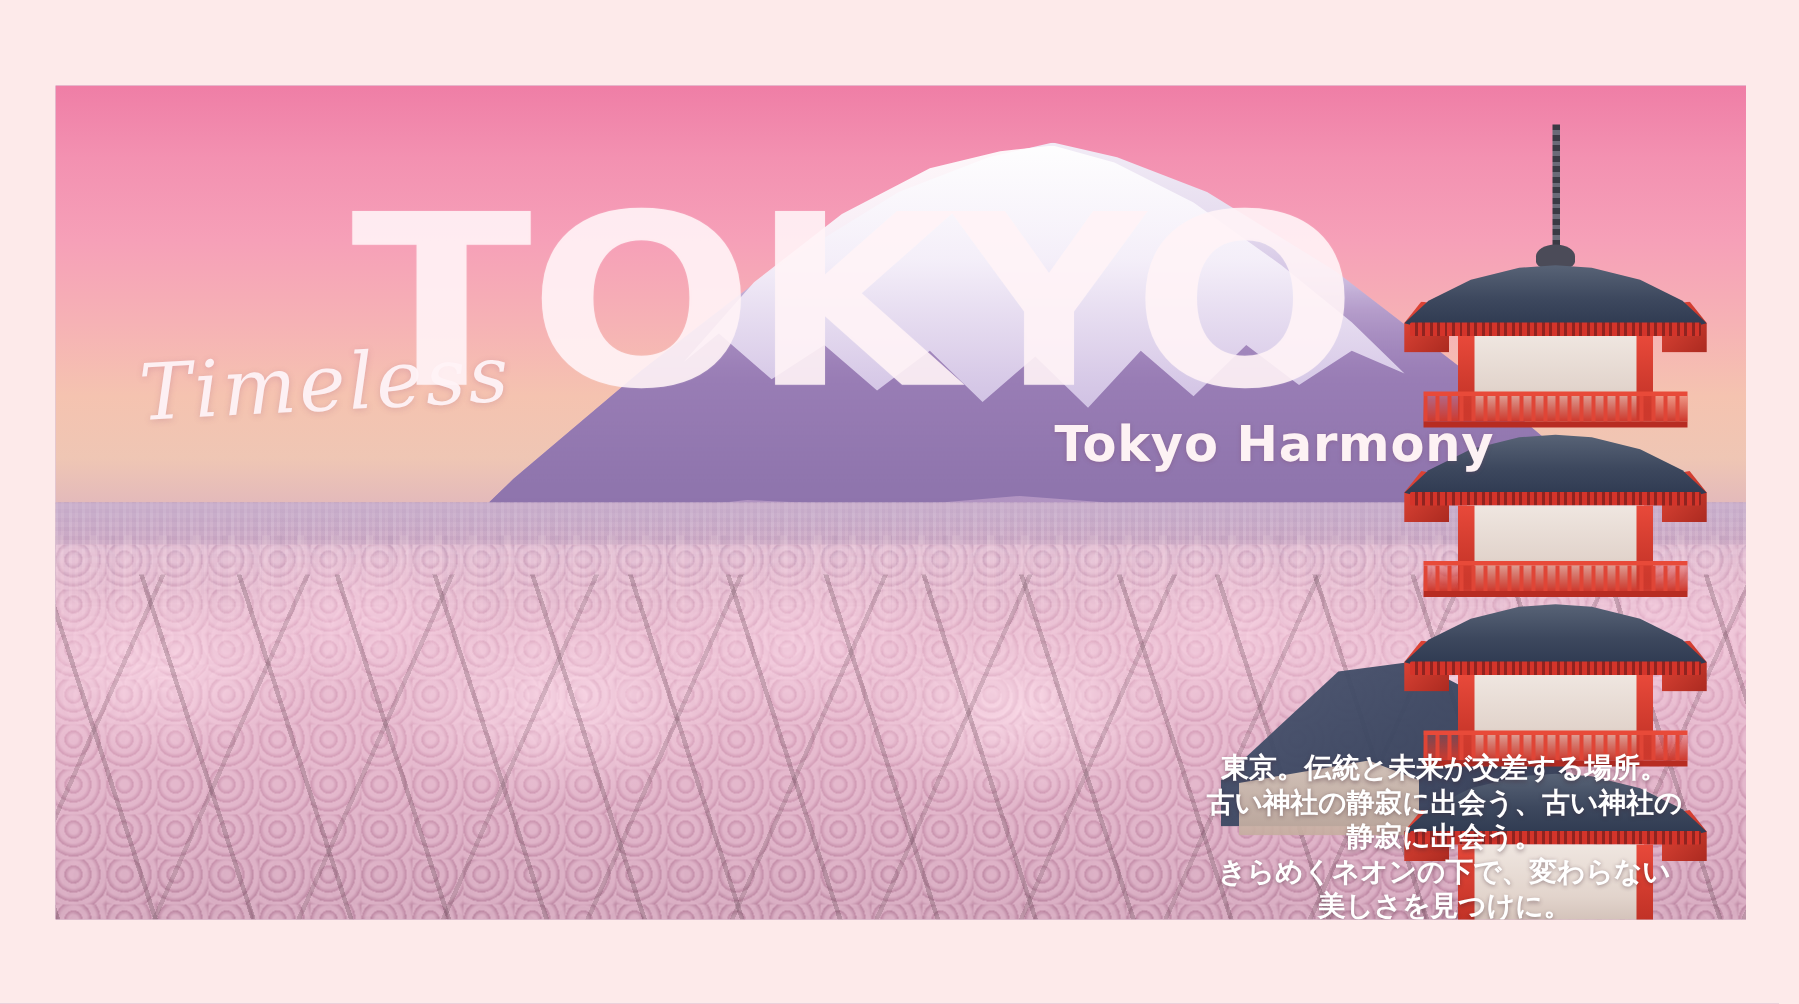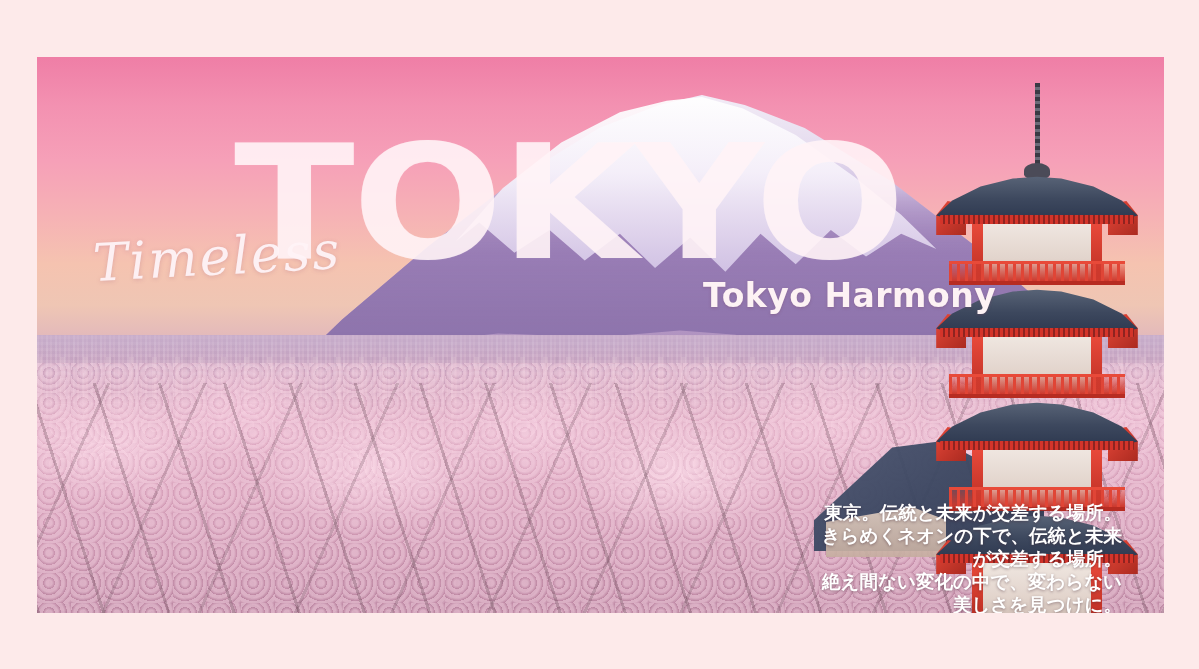--- a/index.html
+++ b/index.html
@@ -371,21 +371,21 @@
   #jp-copy {
     position: absolute;
     right: 42px;
     top: 444px;
     width: 318px;
     font-family: "DejaVu Sans", sans-serif;
     font-weight: 700;
     font-size: 18.5px;
     line-height: 23px;
     color: #ffffff;
-    text-align: right;
+    text-align: center;
     text-shadow: 0 1px 3px rgba(60,30,45,.45);
   }
   #jp-copy p { margin: 0; }
 </style>
 </head>
 <body>
 
 <div id="poster">
 
   <div id="photo">
@@ -458,18 +458,18 @@
         <div class="post-r" style="top:49px;height:56px"></div>
       </div>
     </div>
 
     <div id="script">Timeless</div>
     <div id="title">TOKYO</div>
     <div id="subtitle">Tokyo Harmony</div>
 
     <div id="jp-copy">
         <p>東京。伝統と未来が交差する場所。</p>
-        <p>きらめくネオンの下で、伝統と未来が交差する場所。</p>
-        <p>絶え間ない変化の中で、変わらない美しさを見つけに。</p>
+        <p>古い神社の静寂に出会う、古い神社の静寂に出会う。</p>
+        <p>きらめくネオンの下で、変わらない美しさを見つけに。</p>
       </div>
 
   </div>
 </div>
 
 </body></html>

